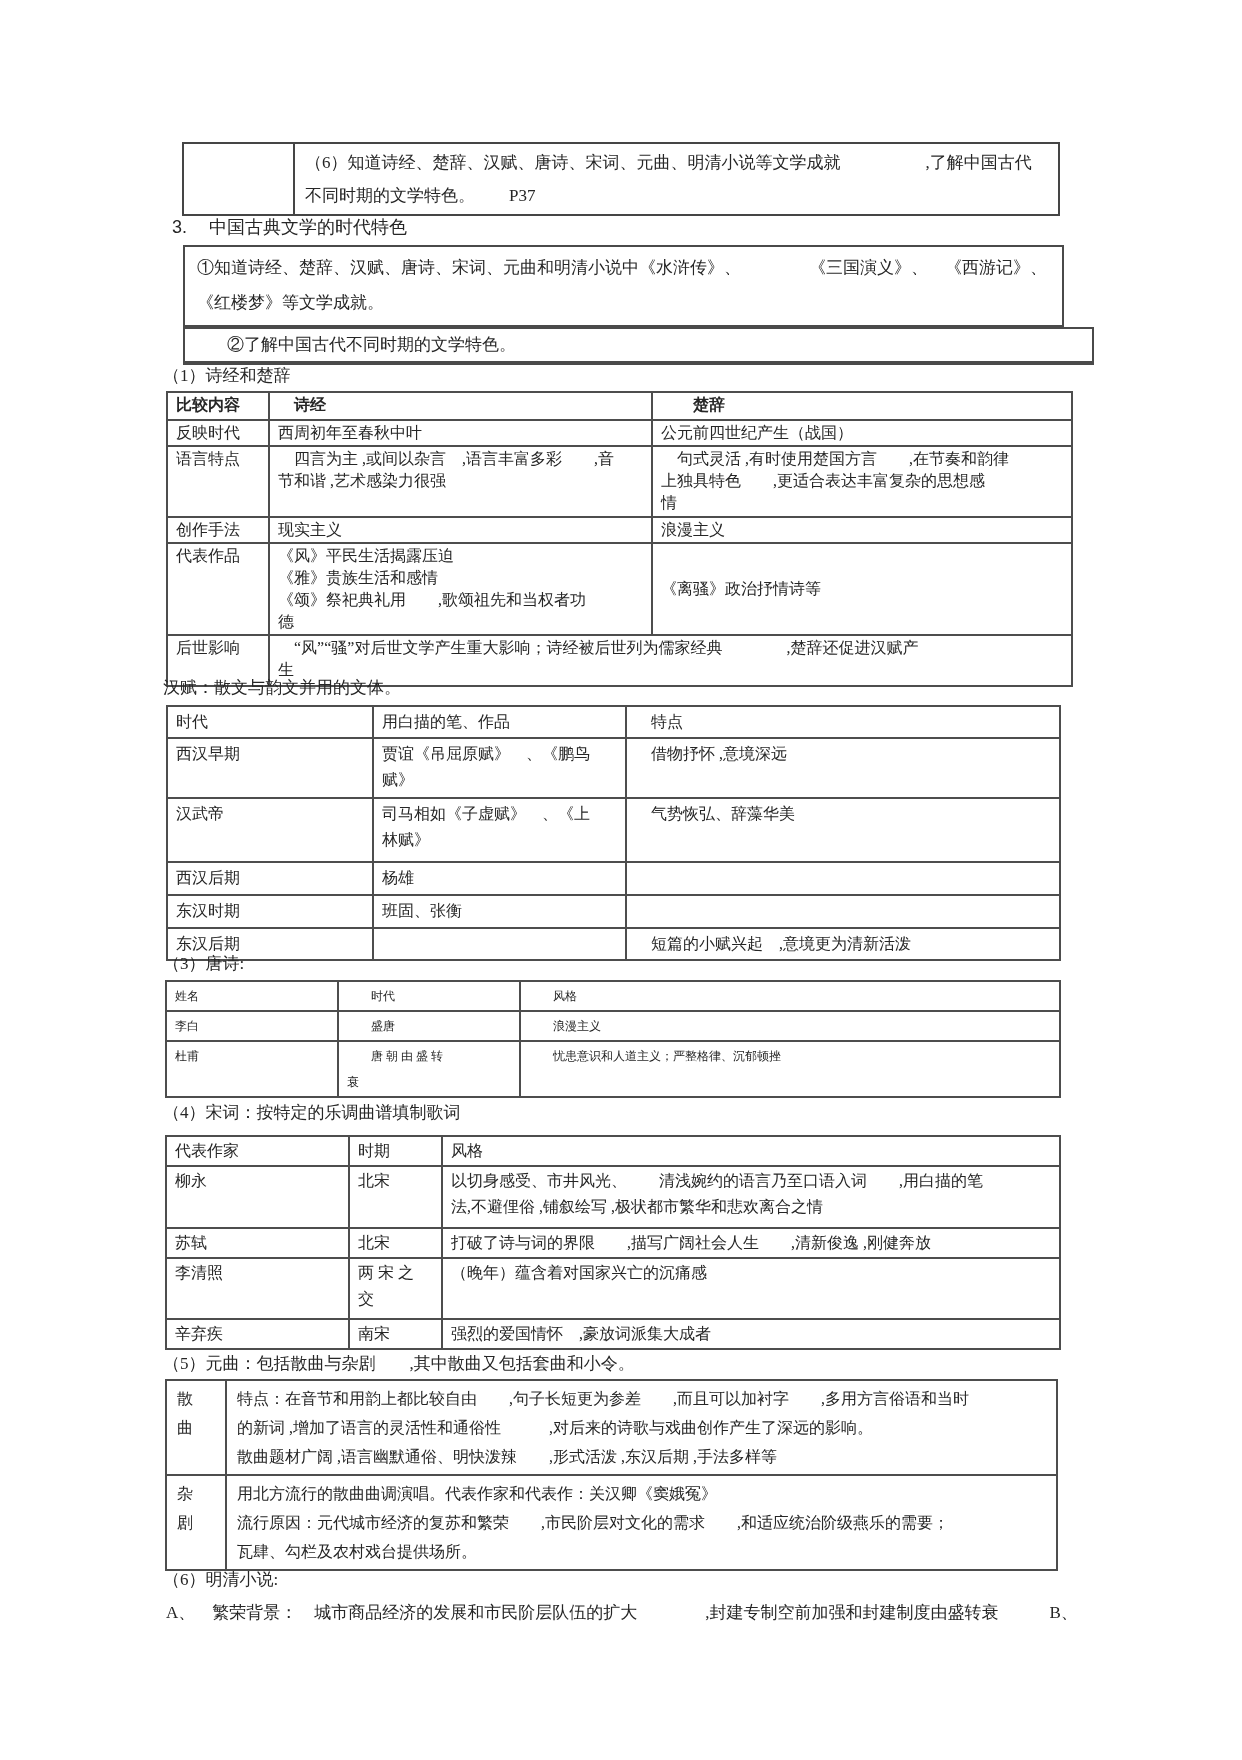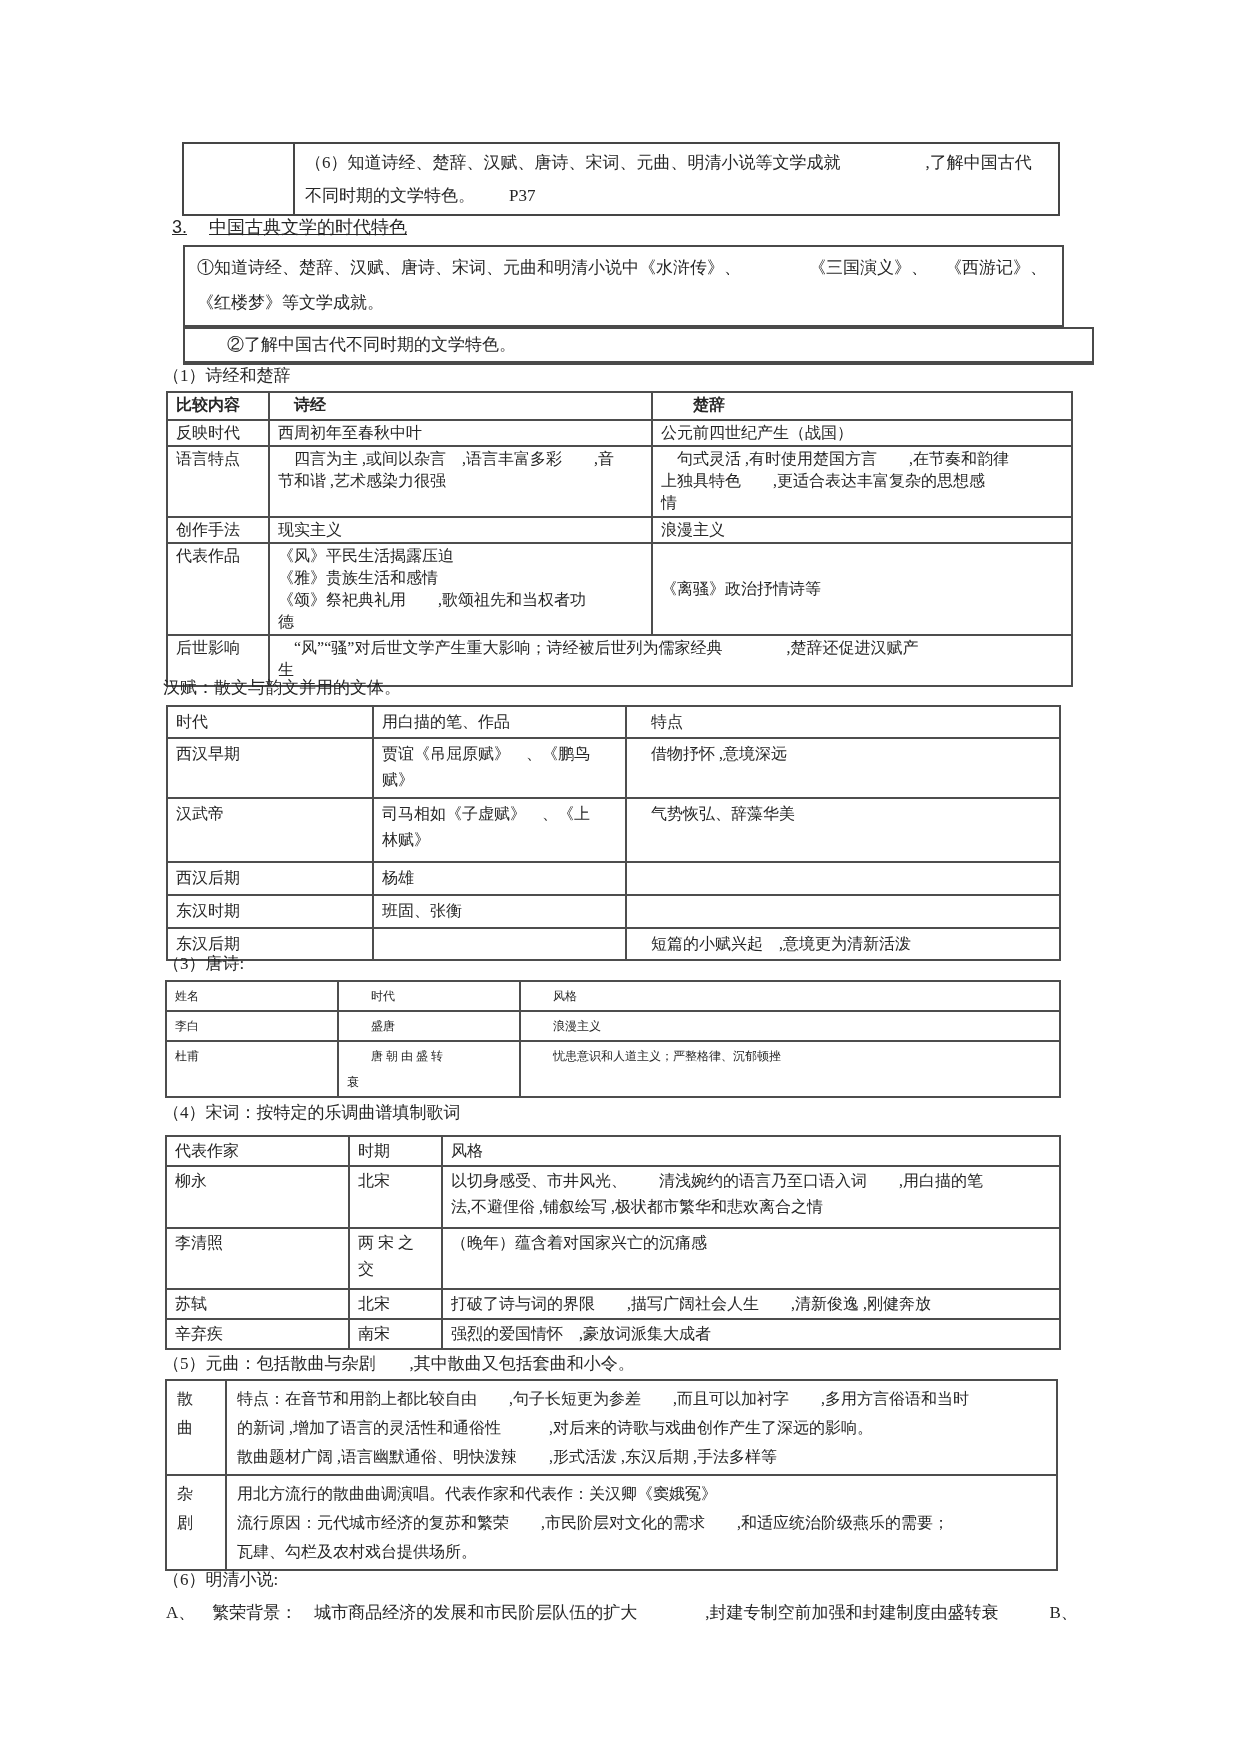--- a/index.html
+++ b/index.html
@@ -22,21 +22,21 @@
     font-weight:normal;
     text-align:left;
     white-space:pre-line;
     overflow:hidden;
   }
   
   .t-intro{left:182px;top:142px;width:878px;font-size:17px;line-height:33px;}
   .t-intro td{border-color:#454545;margin-top:12px;}
   .t-intro .cell-note{padding:2px 10px;}
   
-  .h-main{left:172px;top:214px;font-size:18px;line-height:26px;text-decoration:underline;}
+  .h-main{left:172px;top:214px;font-size:18px;line-height:26px;}
   .h-main .num{margin-right:22px;font-family:"Liberation Sans","DejaVu Sans",sans-serif;}
   
   .box{left:183px;width:853px;border:2px solid #4a4a4a;padding:3px 12px;font-size:17px;line-height:35px;background:#fff;}
   .box1{top:245px;height:72px;}
   .box2{top:327px;height:26px;line-height:26px;border-bottom-width:4px;padding-left:42px;}
   
   .sec-h{left:163px;font-size:17px;line-height:24px;}
   
   .t-shici{left:166px;top:391px;width:905px;font-size:16px;line-height:22px;}
   .t-shici th{height:24px;font-weight:bold;}
@@ -210,29 +210,29 @@
       <th>时期</th>
       <th>风格</th>
     </tr>
     <tr>
       <td style="height:58px">柳永</td>
       <td>北宋</td>
       <td>以切身感受、市井风光、　　清浅婉约的语言乃至口语入词　　,用白描的笔
 法,不避俚俗 ,铺叙绘写 ,极状都市繁华和悲欢离合之情</td>
     </tr>
     <tr>
+      <td style="height:25px">苏轼</td>
+      <td>北宋</td>
+      <td>打破了诗与词的界限　　,描写广阔社会人生　　,清新俊逸 ,刚健奔放</td>
+    </tr>
+    <tr>
       <td style="height:57px">李清照</td>
       <td>两 宋 之
 交</td>
       <td>（晚年）蕴含着对国家兴亡的沉痛感</td>
-    </tr>
-    <tr>
-      <td style="height:25px">苏轼</td>
-      <td>北宋</td>
-      <td>打破了诗与词的界限　　,描写广阔社会人生　　,清新俊逸 ,刚健奔放</td>
     </tr>
     <tr>
       <td style="height:26px">辛弃疾</td>
       <td>南宋</td>
       <td>强烈的爱国情怀　,豪放词派集大成者</td>
     </tr>
   </tbody>
     </table>
 
   <div class="abs sec-h" style="top:1352px">（5）元曲：包括散曲与杂剧　　,其中散曲又包括套曲和小令。</div>

